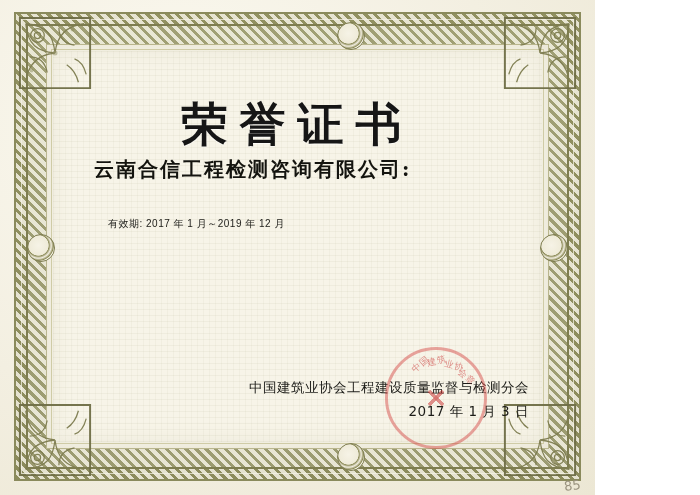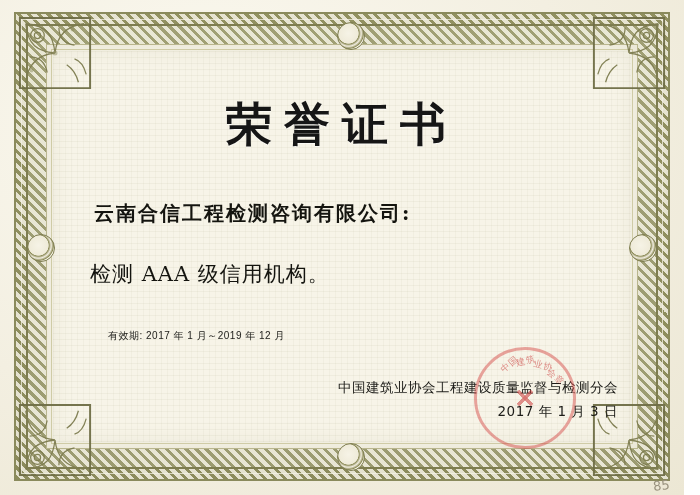--- a/index.html
+++ b/index.html
@@ -9,21 +9,21 @@
   }
   body {
     width: 700px;
     height: 495px;
     overflow: hidden;
     font-family: "Liberation Serif", serif;
   }
 
   #certificate {
     position: relative;
-    width: 684px;
+    width: 595px;
     height: 495px;
     background: #f4f1e4;
     box-sizing: border-box;
   }
 
   
   .paper {
     position: absolute;
     inset: 0;
     background:
@@ -132,21 +132,20 @@
     font-family: "DejaVu Serif", serif;
     font-size: 46px;
     letter-spacing: 12px;
     font-weight: 700;
     color: #161616;
     margin-top: 38px;
     text-shadow: 0 1px 0 rgba(255,255,255,0.6);
   }
 
   .recipient {
-    margin-top: 44px;
     margin-left: 34px;
     font-family: "DejaVu Serif", serif;
     font-size: 20px;
     font-weight: 700;
     letter-spacing: 2px;
     color: #14140f;
   }
 
   .body-text {
     margin-top: 26px;
@@ -312,21 +311,20 @@
     <div class="guilloche"></div>
   </div>
 
   <div class="content">
 
     <div class="title">荣誉证书</div>
 
     <div class="recipient">云南合信工程检测咨询有限公司:</div>
 
     <div class="body-text">
-      <span>检测 AAA 级信用机构。</span>
     </div>
 
     <div class="validity">
       <span>有效期:</span>
       <span>2017 年 1 月～2019 年 12 月</span>
     </div>
 
     <div class="signature">
       <div>中国建筑业协会工程建设质量监督与检测分会</div>
       <div>2017 年 1 月 3 日</div>

